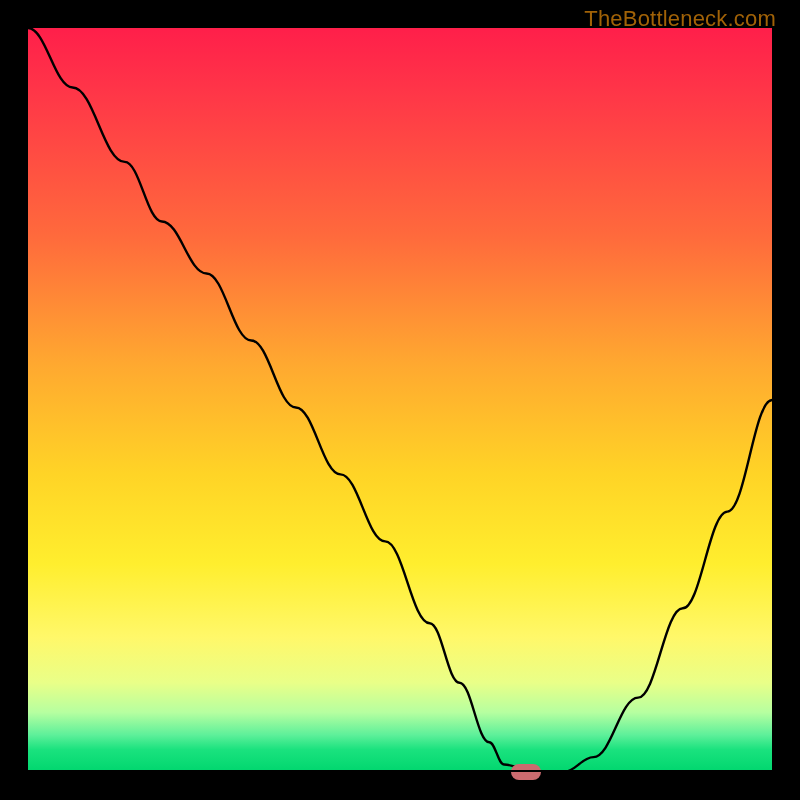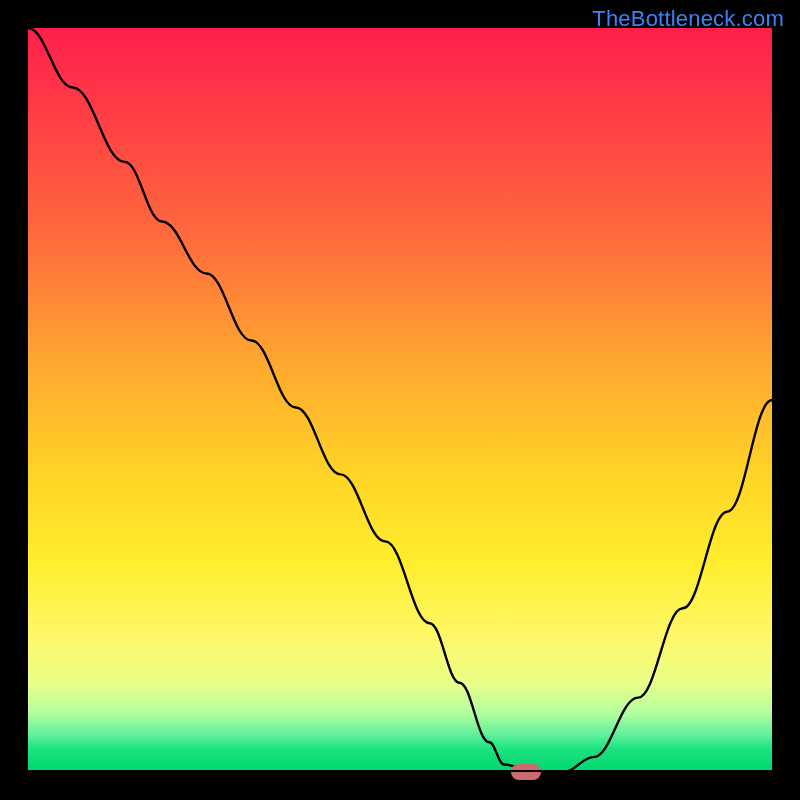--- a/index.html
+++ b/index.html
@@ -13,22 +13,22 @@
   }
   .frame {
     position: relative;
     width: 800px;
     height: 800px;
     background: #000;
   }
   .watermark {
     position: absolute;
     top: 6px;
-    right: 16px;
-    color: #3b82f6;
+    right: 24px;
+    color: #a16207;
     font-size: 22px;
     font-weight: 500;
     letter-spacing: 0.2px;
     z-index: 10;
   }
   .plot-area {
     position: absolute;
     left: 28px;
     top: 28px;
     width: 744px;

